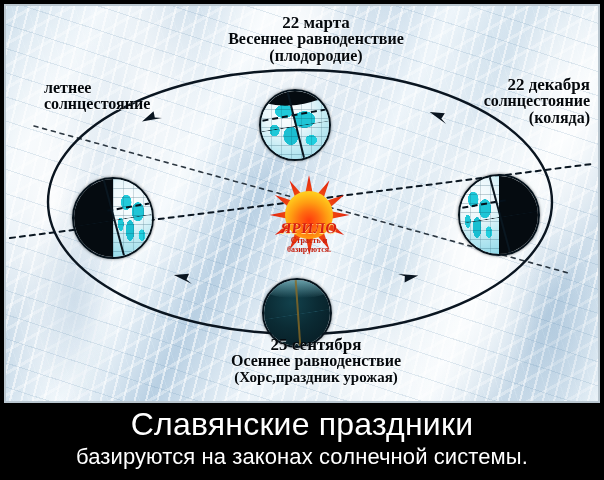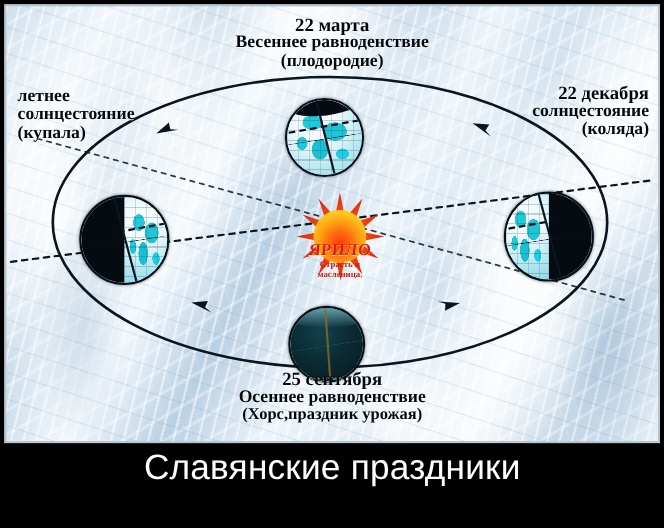--- a/index.html
+++ b/index.html
@@ -94,21 +94,21 @@
   #sun-word{position:absolute;left:0;right:0;top:46px;text-align:center;
       font-family:"Liberation Serif",serif;font-weight:bold;font-size:15px;color:#d81f12;
       letter-spacing:.5px;text-shadow:0 1px 0 #ffe08a;transform:skewX(-6deg);}
   #sun-sub{position:absolute;left:-22px;right:-22px;top:62px;text-align:center;
       font-family:"Liberation Serif",serif;font-weight:bold;font-size:8px;line-height:9px;
       color:#c41f10;}
   #sun-sub span{display:block;}
 
   
   .lbl{position:absolute;color:#05090d;font-weight:bold;line-height:1.02;
-       text-shadow:0 1px 0 rgba(255,255,255,.75);}
+       text-shadow:0 1px 0 rgba(255,255,255,.75);margin-left:28px;}
   .lbl .d{display:block;}
   .lbl .big{font-size:17px;}
   .lbl .med{font-size:16px;}
   .lbl .sm{font-size:15px;}
 
   #label-spring{left:0;right:0;top:8px;text-align:center;}
   #label-autumn{left:0;right:0;top:330px;text-align:center;}
   #label-summer{left:10px;top:74px;text-align:left;}
   #label-winter{right:8px;top:70px;text-align:right;}
 
@@ -186,46 +186,46 @@
       <div class="ray" style="transform:rotate(180deg)"></div>
       <div class="ray" style="transform:rotate(210deg)"></div>
       <div class="ray" style="transform:rotate(240deg)"></div>
       <div class="ray" style="transform:rotate(270deg)"></div>
       <div class="ray" style="transform:rotate(300deg)"></div>
       <div class="ray" style="transform:rotate(330deg)"></div>
       <div class="disc"></div>
       <div id="sun-word">ЯРИЛО</div>
       <div id="sun-sub">
         <span>Страсть и</span>
-        <span>масленица.</span>
+        <span>базируются.</span>
       </div>
     </div>
 
     <div class="lbl" id="label-spring">
       <span class="d big">22 марта</span>
       <span class="d med">Весеннее равноденствие</span>
       <span class="d med">(плодородие)</span>
     </div>
 
     <div class="lbl" id="label-summer">
       <span class="d med">летнее</span>
       <span class="d med">солнцестояние</span>
-      <span class="d med">(купала)</span>
     </div>
 
     <div class="lbl" id="label-winter">
       <span class="d big">22 декабря</span>
       <span class="d med">солнцестояние</span>
       <span class="d med">(коляда)</span>
     </div>
 
     <div class="lbl" id="label-autumn">
       <span class="d big">25 сентября</span>
       <span class="d med">Осеннее равноденствие</span>
       <span class="d sm">(Хорс,праздник урожая)</span>
     </div>
   </div>
 
   <div id="caption">
     <div id="caption-main">Славянские праздники</div>
+    <div id="caption-sub">базируются на законах солнечной системы.</div>
   </div>
 
 </div>
 
 </body></html>

